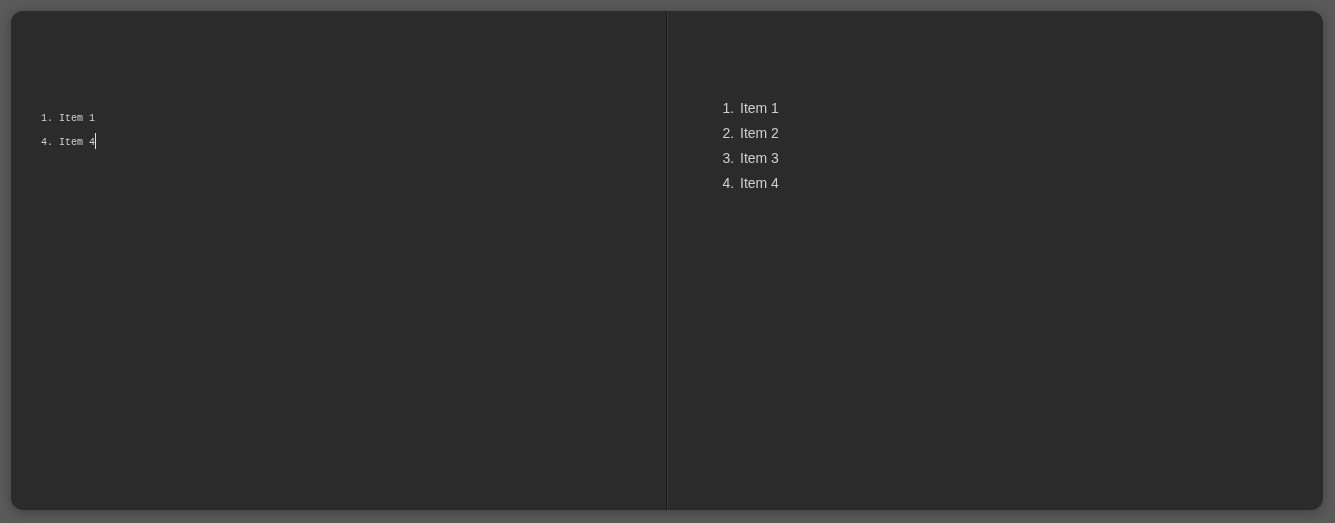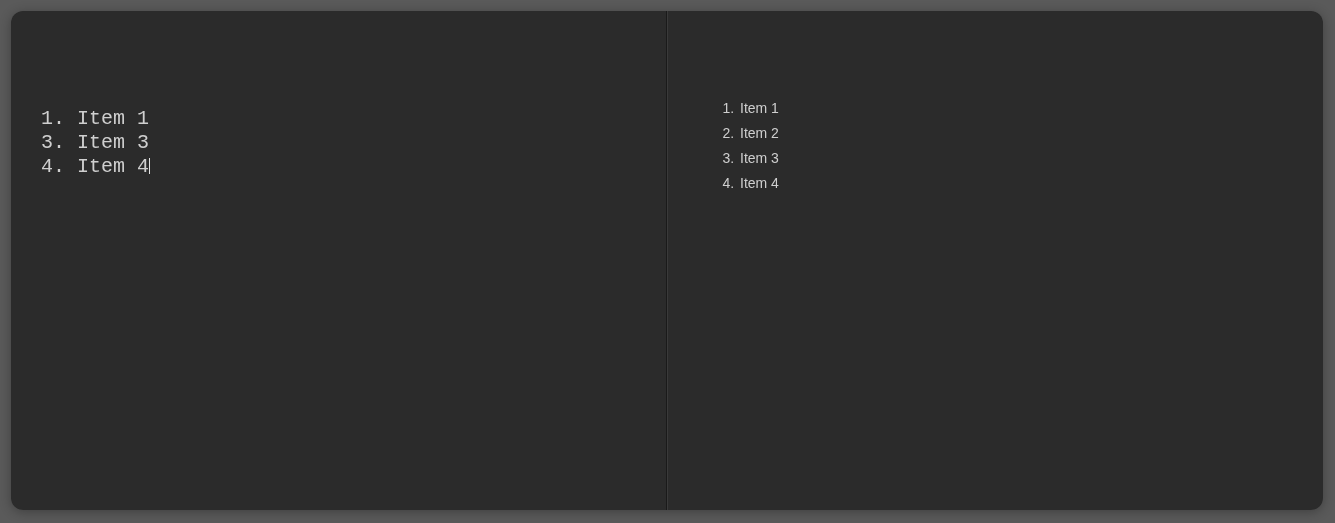--- a/index.html
+++ b/index.html
@@ -27,21 +27,21 @@
     }
     .pane {
       flex: 1;
       background: #2b2b2b;
       position: relative;
     }
     .pane-left {
       border-right: 1px solid #1a1a1a;
       padding: 96px 30px 21px 30px;
       font-family: "Courier New", monospace;
-      font-size: 20px;
+      font-size: 10px;
       line-height: 24px;
       color: #cfcfcf;
     }
     .pane-right {
       border-left: 1px solid #3a3a3a;
       padding: 85px 30px 30px 30px;
       font-family: -apple-system, BlinkMacSystemFont, "Segoe UI", Helvetica, Arial, sans-serif;
       font-size: 14px;
       line-height: 25px;
       color: #cfcfcf;
@@ -67,21 +67,20 @@
     ol.preview-list li {
       padding-left: 2px;
     }
   </style>
 </head>
 <body>
 
 <div class="container">
   <div class="pane pane-left">
     <div class="src-line"><span>1</span>. <span>Item 1</span></div>
-    <div class="src-line"><span>3</span>. <span>Item 3</span></div>
     <div class="src-line"><span>4</span>. <span>Item 4</span><span class="cursor"></span></div>
   </div>
   <div class="pane pane-right">
     <ol class="preview-list">
       <li>Item 1</li>
       <li>Item 2</li>
       <li>Item 3</li>
       <li>Item 4</li>
     </ol>
   </div>

